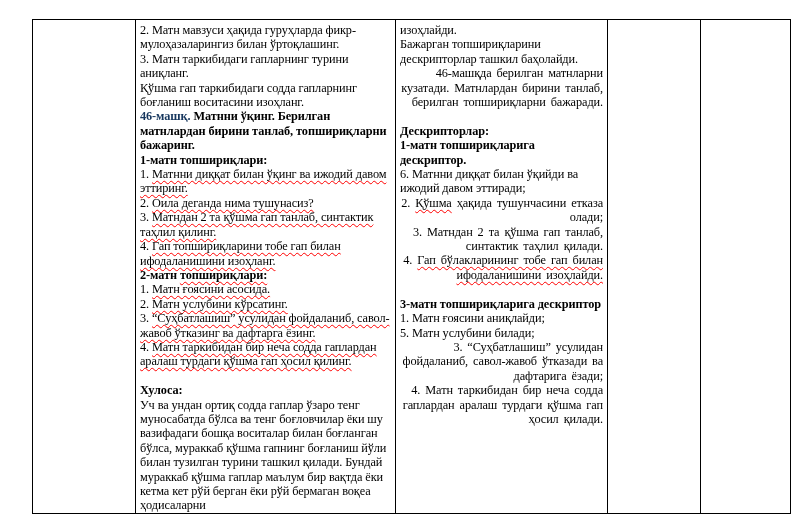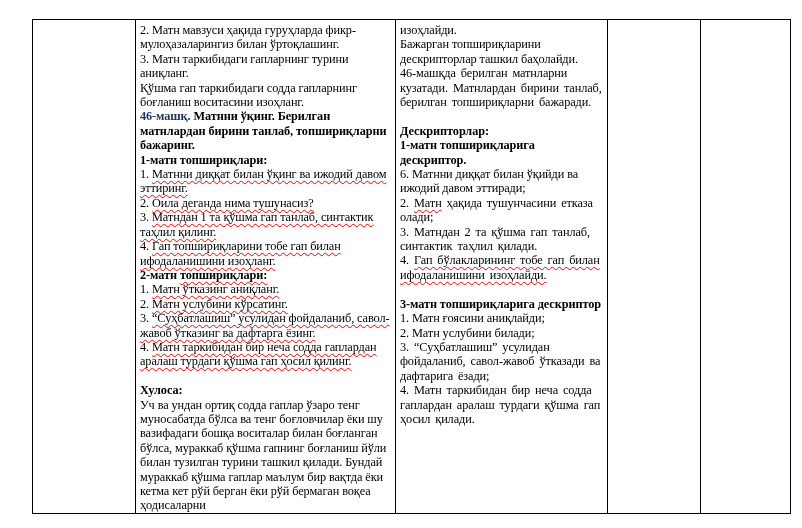--- a/index.html
+++ b/index.html
@@ -34,21 +34,21 @@
     color: #000000;
     font-size: 12.3px;
     line-height: 14.4px;
     letter-spacing: -0.1px;
     margin-top: 30px;
   }
   .para {
     margin: 0;
     min-height: 14.4px;
   }
-  .para.wide { word-spacing: 2px; }
+  .para.wide { word-spacing: 2px; text-align: right; }
   .bold { font-weight: bold; }
   .blue { color: var(--accent-blue, #17375e); }
   .squiggle {
     text-decoration-line: underline;
     text-decoration-style: wavy;
     text-decoration-color: var(--squiggle-red, #ff0000);
     text-decoration-thickness: 1px;
     text-underline-offset: 2px;
     text-decoration-skip-ink: none;
   }
@@ -69,46 +69,46 @@
       <tr>
         <td></td>
         <td>
             <p class="para"><span>2. Матн мавзуси ҳақида гуруҳларда фикр-мулоҳазаларингиз билан ўртоқлашинг.</span></p>
             <p class="para"><span>3. Матн таркибидаги гапларнинг турини аниқланг.</span></p>
             <p class="para"><span>Қўшма гап таркибидаги содда гапларнинг боғланиш воситасини изоҳланг.</span></p>
             <p class="para"><span class="bold blue">46-машқ.</span><span class="bold"> Матнни ўқинг. Берилган матнлардан бирини танлаб, топшириқларни бажаринг.</span></p>
             <p class="para"><span class="bold">1-матн топшириқлари:</span></p>
             <p class="para"><span>1. </span><span class="squiggle">Матнни диққат билан ўқинг ва ижодий давом эттиринг.</span></p>
             <p class="para"><span>2. </span><span class="squiggle">Оила деганда нима тушунасиз?</span></p>
-            <p class="para"><span>3. </span><span class="squiggle">Матндан 1 та қўшма гап танлаб, синтактик таҳлил қилинг.</span></p>
+            <p class="para"><span>3. </span><span class="squiggle">Матндан 2 та қўшма гап танлаб, синтактик таҳлил қилинг.</span></p>
             <p class="para"><span>4. </span><span class="squiggle">Гап топшириқларини тобе гап билан ифодаланишини изоҳланг.</span></p>
             <p class="para"><span class="bold">2-матн </span><span class="bold squiggle">топшириқлари:</span></p>
-            <p class="para"><span>1. </span><span class="squiggle">Матн ўтказинг аниқланг.</span></p>
+            <p class="para"><span>1. </span><span class="squiggle">Матн ғоясини асосида.</span></p>
             <p class="para"><span>2. </span><span class="squiggle">Матн услубини кўрсатинг.</span></p>
             <p class="para"><span>3. </span><span class="squiggle">“Суҳбатлашиш” усулидан фойдаланиб, савол-жавоб ўтказинг ва дафтарга ёзинг.</span></p>
             <p class="para"><span>4. </span><span class="squiggle">Матн таркибидан бир неча содда гаплардан аралаш турдаги қўшма гап ҳосил қилинг.</span></p>
             <p class="para"></p>
             <p class="para"><span class="bold">Хулоса:</span></p>
             <p class="para"><span>Уч ва ундан ортиқ содда гаплар ўзаро тенг муносабатда бўлса ва тенг боғловчилар ёки шу вазифадаги бошқа воситалар билан боғланган бўлса, мураккаб қўшма гапнинг боғланиш йўли билан тузилган турини ташкил қилади. Бундай мураккаб қўшма гаплар маълум бир вақтда ёки кетма кет рўй берган ёки рўй бермаган воқеа ҳодисаларни</span></p>
           </td>
         <td>
             <p class="para"><span>изоҳлайди.</span></p>
             <p class="para"><span>Бажарган топшириқларини дескрипторлар ташкил баҳолайди.</span></p>
             <p class="para wide"><span>46-машқда берилган матнларни кузатади. Матнлардан бирини танлаб, берилган топшириқларни бажаради.</span></p>
             <p class="para"></p>
             <p class="para"><span class="bold">Дескрипторлар:</span></p>
             <p class="para"><span class="bold">1-матн топшириқларига дескриптор.</span></p>
             <p class="para"><span>6. Матнни диққат билан ўқийди ва ижодий давом эттиради;</span></p>
-            <p class="para wide"><span>2. </span><span class="squiggle">Матн</span><span> ҳақида тушунчасини етказа олади;</span></p>
+            <p class="para wide"><span>2. </span><span class="squiggle">Қўшма</span><span> ҳақида тушунчасини етказа олади;</span></p>
             <p class="para wide"><span>3. Матндан 2 та қўшма гап танлаб, синтактик таҳлил қилади.</span></p>
             <p class="para wide"><span>4. </span><span class="squiggle">Гап бўлакларининг тобе гап билан ифодаланишини изоҳлайди.</span></p>
             <p class="para"></p>
             <p class="para"><span class="bold">3-матн топшириқларига дескриптор</span></p>
             <p class="para"><span>1. Матн ғоясини аниқлайди;</span></p>
-            <p class="para"><span>2. Матн услубини билади;</span></p>
+            <p class="para"><span>5. Матн услубини билади;</span></p>
             <p class="para wide"><span>3. “Суҳбатлашиш” усулидан фойдаланиб, савол-жавоб ўтказади ва дафтарига ёзади;</span></p>
             <p class="para wide"><span>4. Матн таркибидан бир неча содда гаплардан аралаш турдаги қўшма гап ҳосил қилади.</span></p>
           </td>
         <td></td>
         <td></td>
       </tr>
     </tbody>
   </table>
 </div>
 

